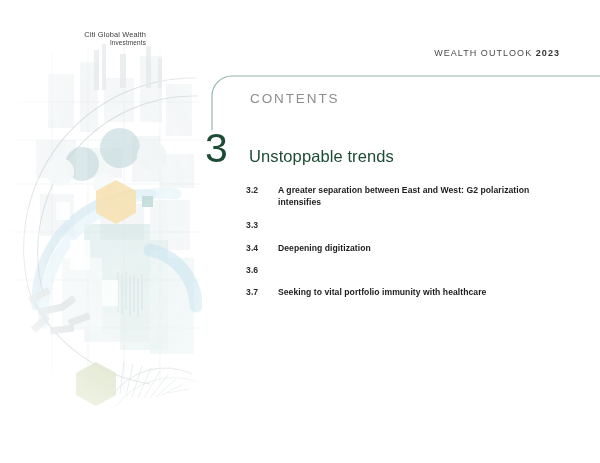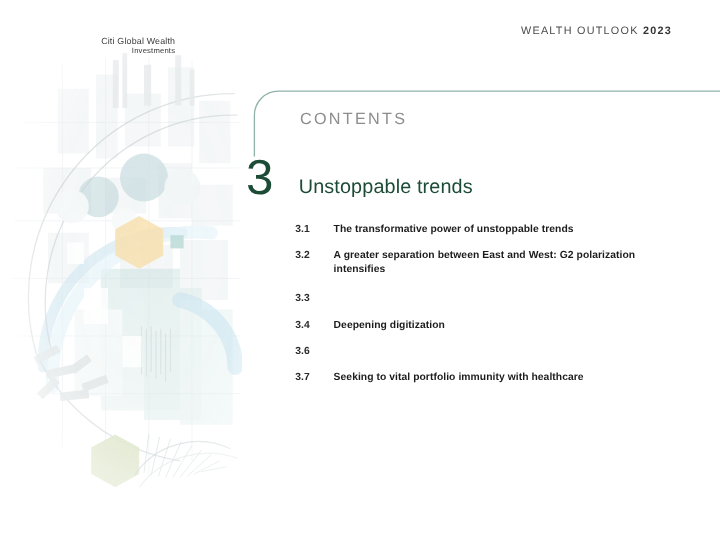--- a/index.html
+++ b/index.html
@@ -41,21 +41,21 @@
   .brand-line2 {
     display: block;
     font-size: 6.4px;
     letter-spacing: 0.15px;
     color: #3b3b3b;
   }
 
   .outlook {
     position: absolute;
     right: 40px;
-    top: 20px;
+    top: 48px;
     font-size: 9px;
     letter-spacing: 1.05px;
     color: #4a4a4a;
     white-space: nowrap;
   }
   .outlook .light { font-weight: 400; }
   .outlook .year  { font-weight: 700; color: #333333; }
 
   
   .art {
@@ -293,24 +293,20 @@
 
   <svg class="rule" width="394" height="62" viewBox="0 0 394 62" xmlns="http://www.w3.org/2000/svg">
     <path d="M6 60 L6 26 A20 20 0 0 1 26 6 L394 6" fill="none" stroke="#8fb3ab" stroke-width="1.1" stroke-linecap="round"></path>
   </svg>
 
   <div class="contents-label">CONTENTS</div>
   <div class="chapter-num">3</div>
   <div class="chapter-title">Unstoppable trends</div>
 
   <div class="toc">
-    <div class="toc-item">
-      <span class="toc-num">3.1</span>
-      <span class="toc-text">The transformative power of unstoppable trends</span>
-    </div>
     <div class="toc-item tall">
       <span class="toc-num">3.2</span>
       <span class="toc-text">A greater separation between East and West: G2 polarization intensifies</span>
     </div>
     <div class="toc-item">
       <span class="toc-num">3.3</span>
     </div>
     <div class="toc-item">
       <span class="toc-num">3.4</span>
       <span class="toc-text">Deepening digitization</span>

